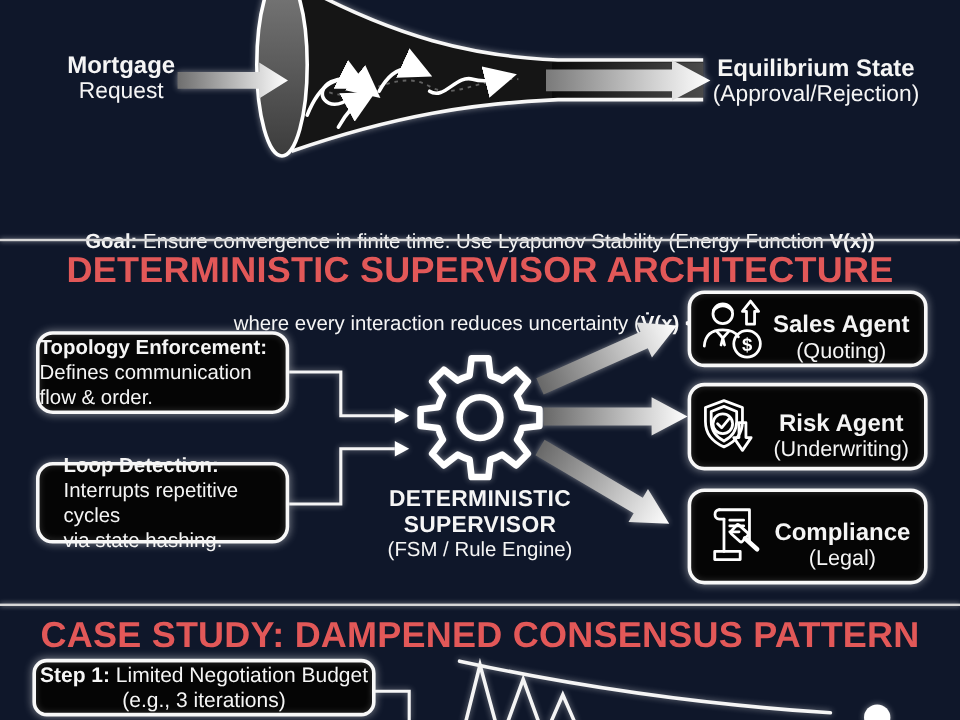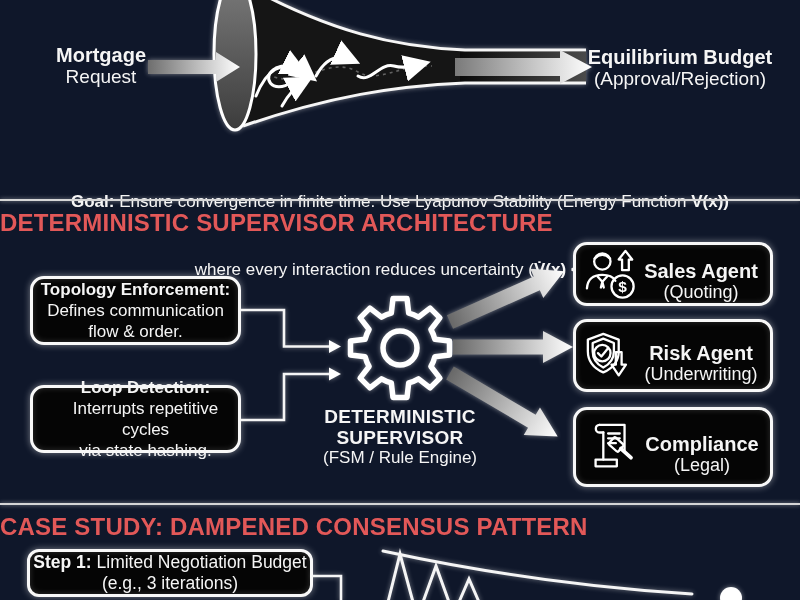--- a/index.html
+++ b/index.html
@@ -3,30 +3,30 @@
 <meta charset="utf-8">
 <style>
   html,body{margin:0;padding:0;background:#000;}
   #stage{
     position:relative;width:800px;height:600px;overflow:hidden;
     background:#0f172a;color:#f5f5f5;
     font-family:"Liberation Sans","DejaVu Sans",sans-serif;
     -webkit-font-smoothing:antialiased;
   }
   .abs{position:absolute;}
-  .ctr{text-align:center;}
+  .ctr{}
   .b{font-weight:bold;}
   svg{display:block;overflow:visible;}
   .glowline{background:#d6d6d6;box-shadow:0 0 4px rgba(255,255,255,.55);}
   .rbox{
     background:#050505;border:3px solid #f8f8f8;border-radius:14px;
     box-shadow:0 0 7px rgba(255,255,255,.45), inset 0 0 6px rgba(255,255,255,.18);
     box-sizing:border-box;
   }
-  .heading-red{font-weight:bold;font-size:24px;letter-spacing:.2px;width:800px;text-align:left;}
+  .heading-red{font-weight:bold;font-size:30px;letter-spacing:.2px;width:800px;text-align:center;}
   .label-2line{line-height:22px;text-align:center;}
   .label-2line .l1{font-size:20px;font-weight:bold;}
   .label-2line .l2{font-size:19px;}
   .ctlbox{font-size:17px;line-height:21px;display:flex;flex-direction:column;justify-content:center;}
   .agentbox{display:flex;align-items:center;padding:0 6px 0 8px;}
   .agentbox .txt{flex:1;text-align:center;line-height:21px;}
   .agentbox .txt .t1{font-size:20px;font-weight:bold;margin-top:16px;}
   .agentbox .txt .t2{font-size:18px;}
   .supv{line-height:20.5px;text-align:center;}
   .supv .s1{font-size:19px;font-weight:bold;letter-spacing:.3px;}
@@ -83,21 +83,21 @@
     <polygon points="148,60 216,60 216,52 240,67 216,82 216,74 148,74" fill="url(#gIn)"></polygon>
     <polygon points="455,58 560,58 560,50 592,67 560,84 560,76 455,76" fill="url(#gOut)"></polygon>
   </svg>
 
   <div class="abs label-2line" style="left:21px;top:44px;width:160px;">
     <div class="l1">Mortgage</div>
     <div class="l2">Request</div>
   </div>
 
   <div class="abs label-2line" style="left:580px;top:46px;width:200px;">
-    <div class="l1">Equilibrium Budget</div>
+    <div class="l1">Equilibrium State</div>
     <div class="l2">(Approval/Rejection)</div>
   </div>
 
   <div class="abs goal" style="left:0;top:146px;">
     <div><span class="b">Goal:</span><span> Ensure convergence in finite time. Use Lyapunov Stability (Energy Function </span><span class="b">V(x))</span></div>
     <div><span>where every interaction reduces uncertainty (</span><span class="b">V̇(x) &lt; 0</span><span>).</span></div>
   </div>
 
   <div class="abs glowline" style="left:0;top:199px;width:800px;height:2px;"></div>
 

